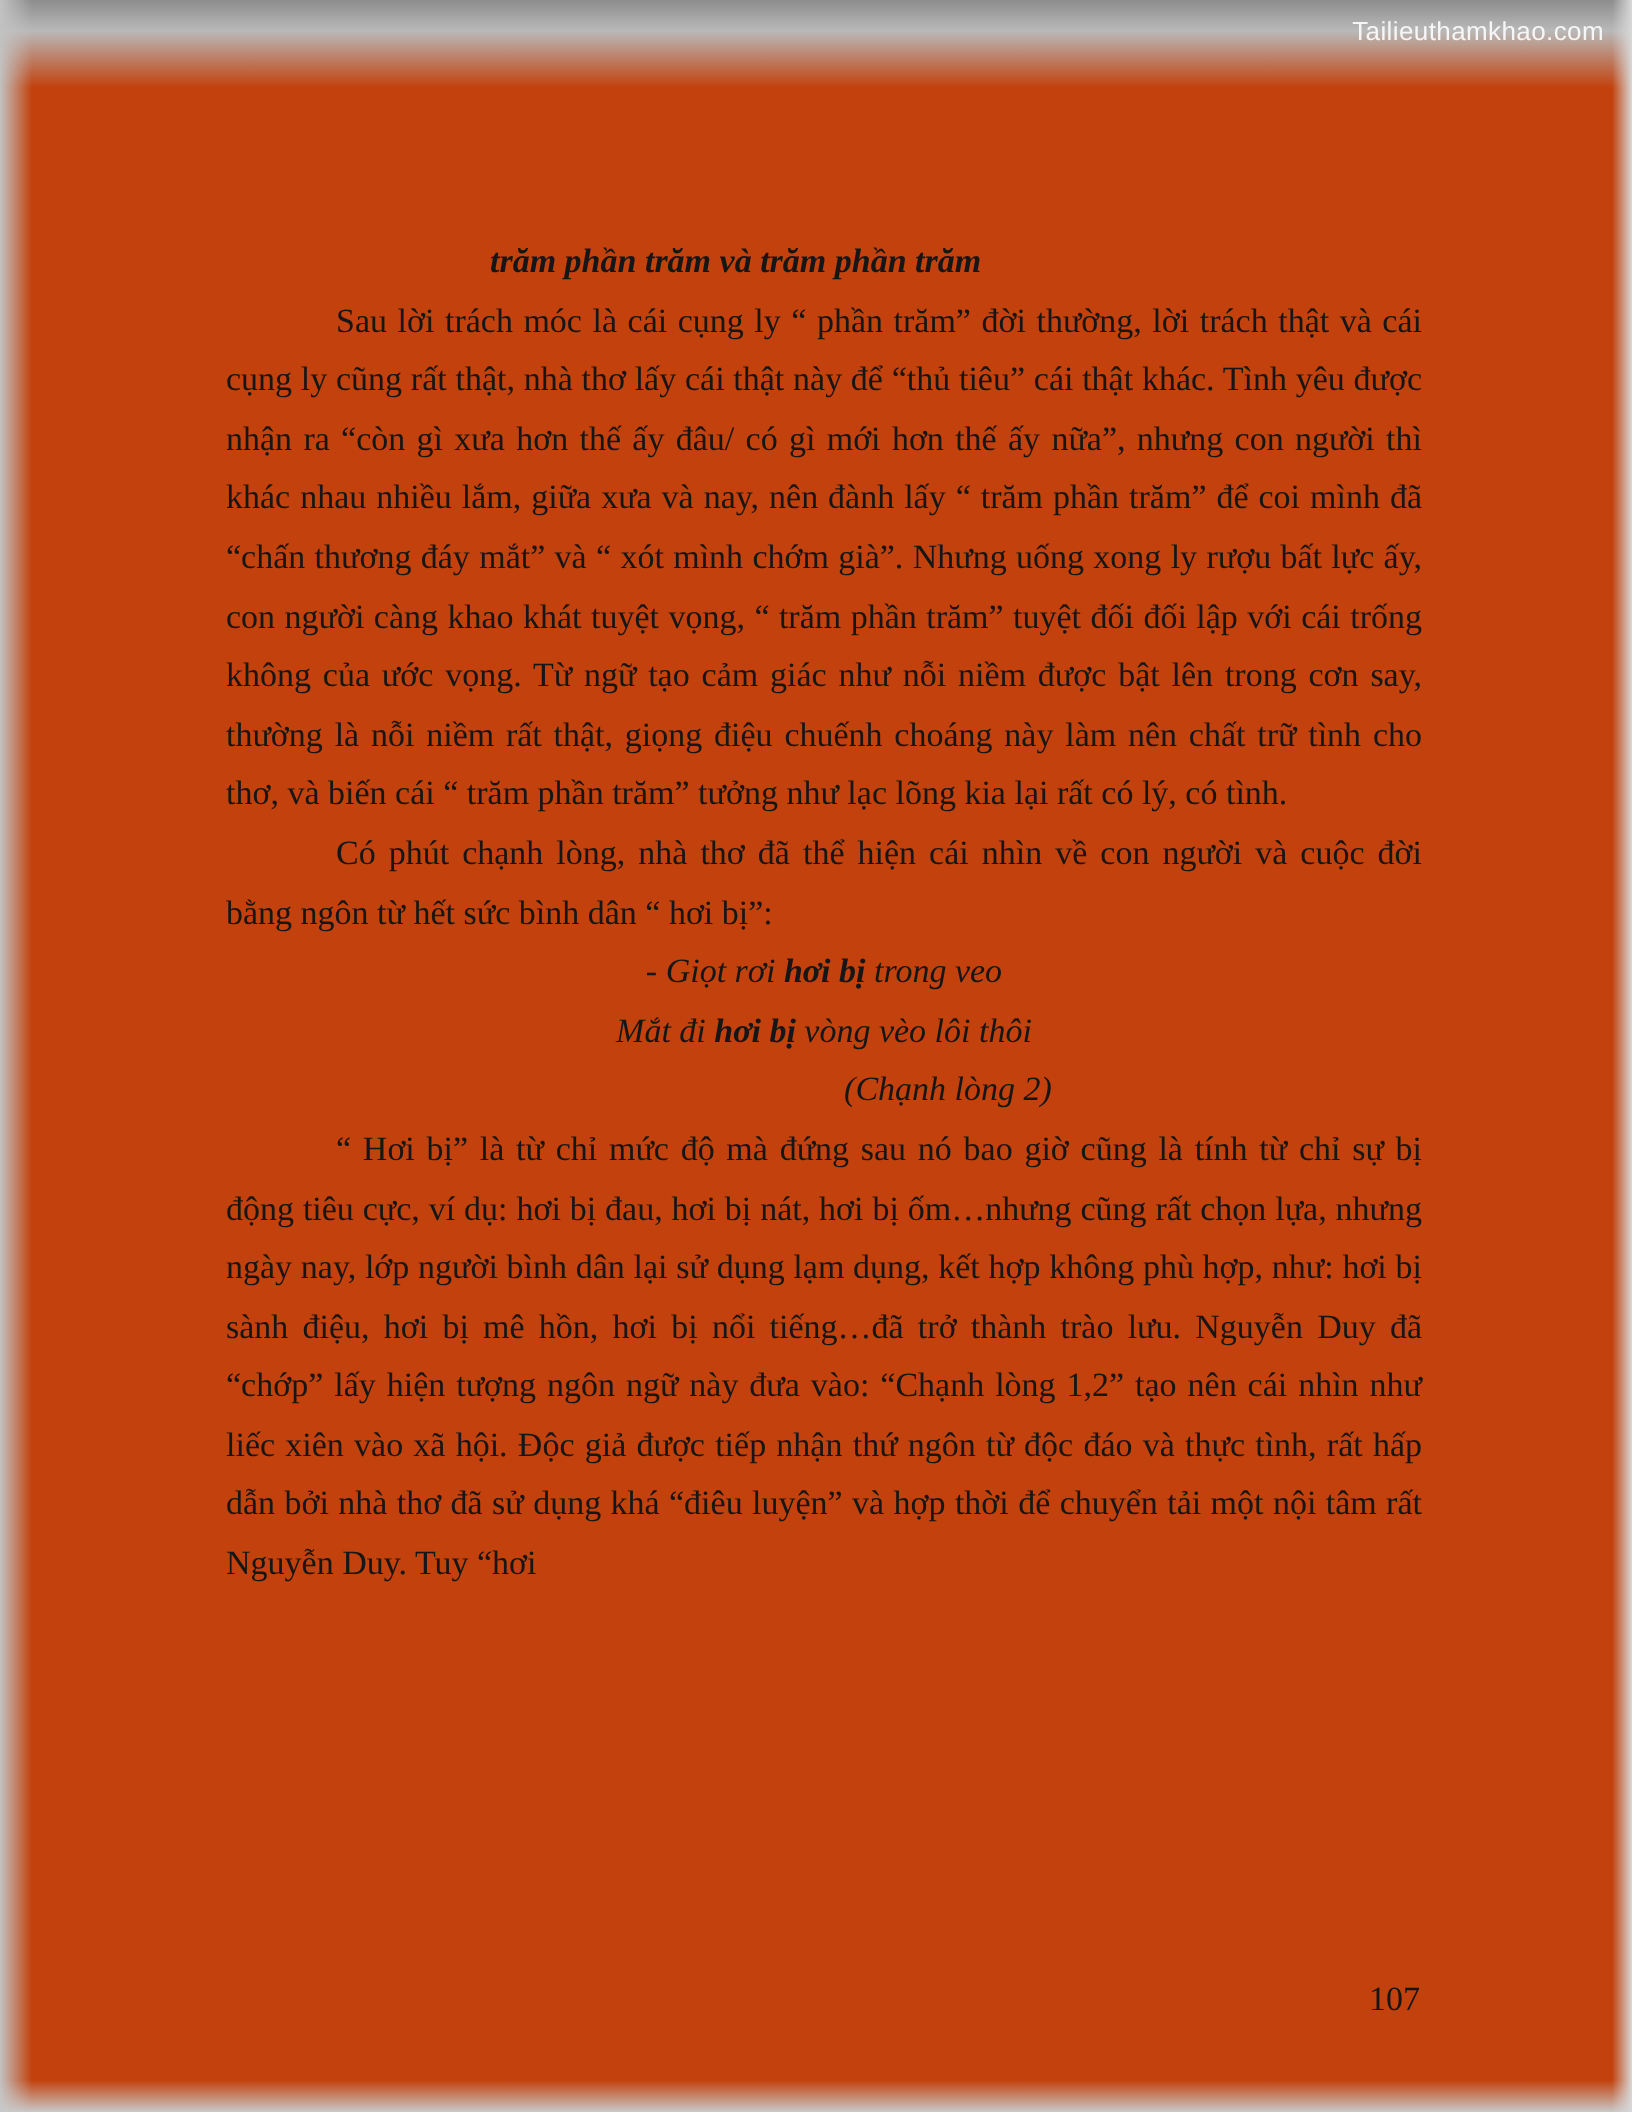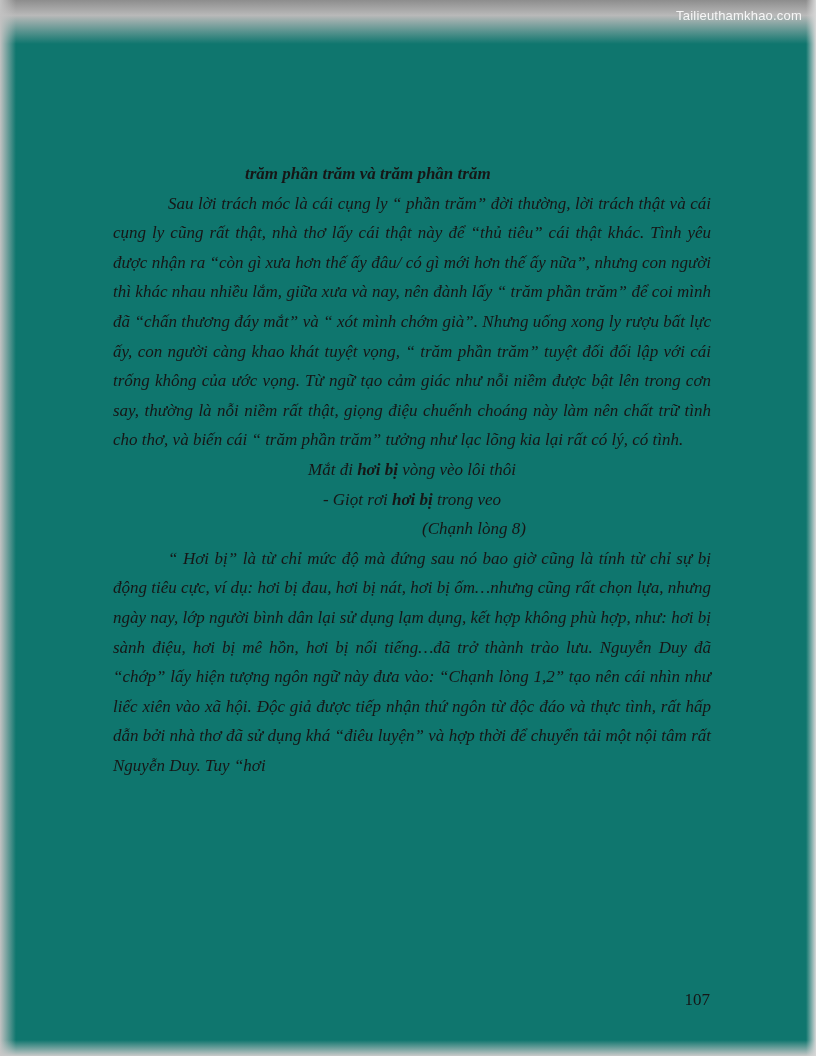--- a/index.html
+++ b/index.html
@@ -1,19 +1,19 @@
 <!DOCTYPE html>
 <html><head>
 <meta charset="utf-8">
 <style>
   html,body { margin:0; padding:0; background:#ffffff; }
   .page {
     position:relative;
     width:816px; height:1056px;
-    background:#0f766e;
+    background:#c2410c;
     overflow:hidden;
     font-family:"Liberation Serif", serif;
     color:#161616;
   }
   
   .scan-top {
     position:absolute; top:0; left:0; right:0; height:44px;
     background:linear-gradient(to bottom, #8d8d8d 0%, #b9b9b9 35%, rgba(255,255,255,0) 100%);
     pointer-events:none;
   }
@@ -45,23 +45,22 @@
     width:598px;
     font-size:17px;
     line-height:29.6px;
     text-align:justify;
   }
   .doc-title {
     font-weight:bold;
     font-style:italic;
     padding-left:132px;
     text-align:left;
-    margin-top:43px;
   }
-  .para { text-indent:55px; margin:0;font-style:italic; }
+  .para { text-indent:55px; margin:0; }
   .poem { text-align:center; font-style:italic; }
   .poem-line { white-space:pre-wrap; }
   .poem-line b { font-weight:bold; }
   .attribution { }
   .shift-right { position:relative; left:62px; }
   .page-number {
     position:absolute;
     right:106px; bottom:46px;
     font-size:17px;
     margin-top:29px;
@@ -78,25 +77,26 @@
   <div class="scan-right"></div>
 
   <div class="watermark">Tailieuthamkhao.com</div>
 
   <div class="content">
 
     <div class="doc-title">trăm phần trăm và trăm phần trăm</div>
 
     <p class="para">Sau lời trách móc là cái cụng ly “ phần trăm” đời thường, lời trách thật và cái cụng ly cũng rất thật, nhà thơ lấy cái thật này để “thủ tiêu” cái thật khác. Tình yêu được nhận ra “còn gì xưa hơn thế ấy đâu/ có gì mới hơn thế ấy nữa”, nhưng con người thì khác nhau nhiều lắm, giữa xưa và nay, nên đành lấy “ trăm phần trăm” để coi mình đã “chấn thương đáy mắt” và “ xót mình chớm già”. Nhưng uống xong ly rượu bất lực ấy, con người càng khao khát tuyệt vọng, “ trăm phần trăm” tuyệt đối đối lập với cái trống không của ước vọng. Từ ngữ tạo cảm giác như nỗi niềm được bật lên trong cơn say, thường là nỗi niềm rất thật, giọng điệu chuếnh choáng này làm nên chất trữ tình cho thơ, và biến cái “ trăm phần trăm” tưởng như lạc lõng kia lại rất có lý, có tình.</p>
 
+    <p class="para">Có phút chạnh lòng, nhà thơ đã thể hiện cái nhìn về con người và cuộc đời bằng ngôn từ hết sức bình dân “ hơi bị”:</p>
 
     <div class="poem">
+      <div class="poem-line"><span>- Giọt rơi </span><b>hơi bị</b><span> trong veo</span></div>
       <div class="poem-line"><span>Mắt đi </span><b>hơi bị</b><span> vòng vèo lôi thôi</span></div>
-      <div class="poem-line"><span>- Giọt rơi </span><b>hơi bị</b><span> trong veo</span></div>
-      <div class="poem-line attribution shift-right">(Chạnh lòng 8)</div>
+      <div class="poem-line attribution shift-right">(Chạnh lòng 2)</div>
     </div>
 
     <p class="para">“ Hơi bị” là từ chỉ mức độ mà đứng sau nó bao giờ cũng là tính từ chỉ sự bị động tiêu cực, ví dụ: hơi bị đau, hơi bị nát, hơi bị ốm…nhưng cũng rất chọn lựa, nhưng ngày nay, lớp người bình dân lại sử dụng lạm dụng, kết hợp không phù hợp, như: hơi bị sành điệu, hơi bị mê hồn, hơi bị nổi tiếng…đã trở thành trào lưu. Nguyễn Duy đã “chớp” lấy hiện tượng ngôn ngữ này đưa vào: “Chạnh lòng 1,2” tạo nên cái nhìn như liếc xiên vào xã hội. Độc giả được tiếp nhận thứ ngôn từ độc đáo và thực tình, rất hấp dẫn bởi nhà thơ đã sử dụng khá “điêu luyện” và hợp thời để chuyển tải một nội tâm rất Nguyễn Duy. Tuy “hơi</p>
 
   </div>
 
   <div class="page-number">107</div>
 
 </div>
 

